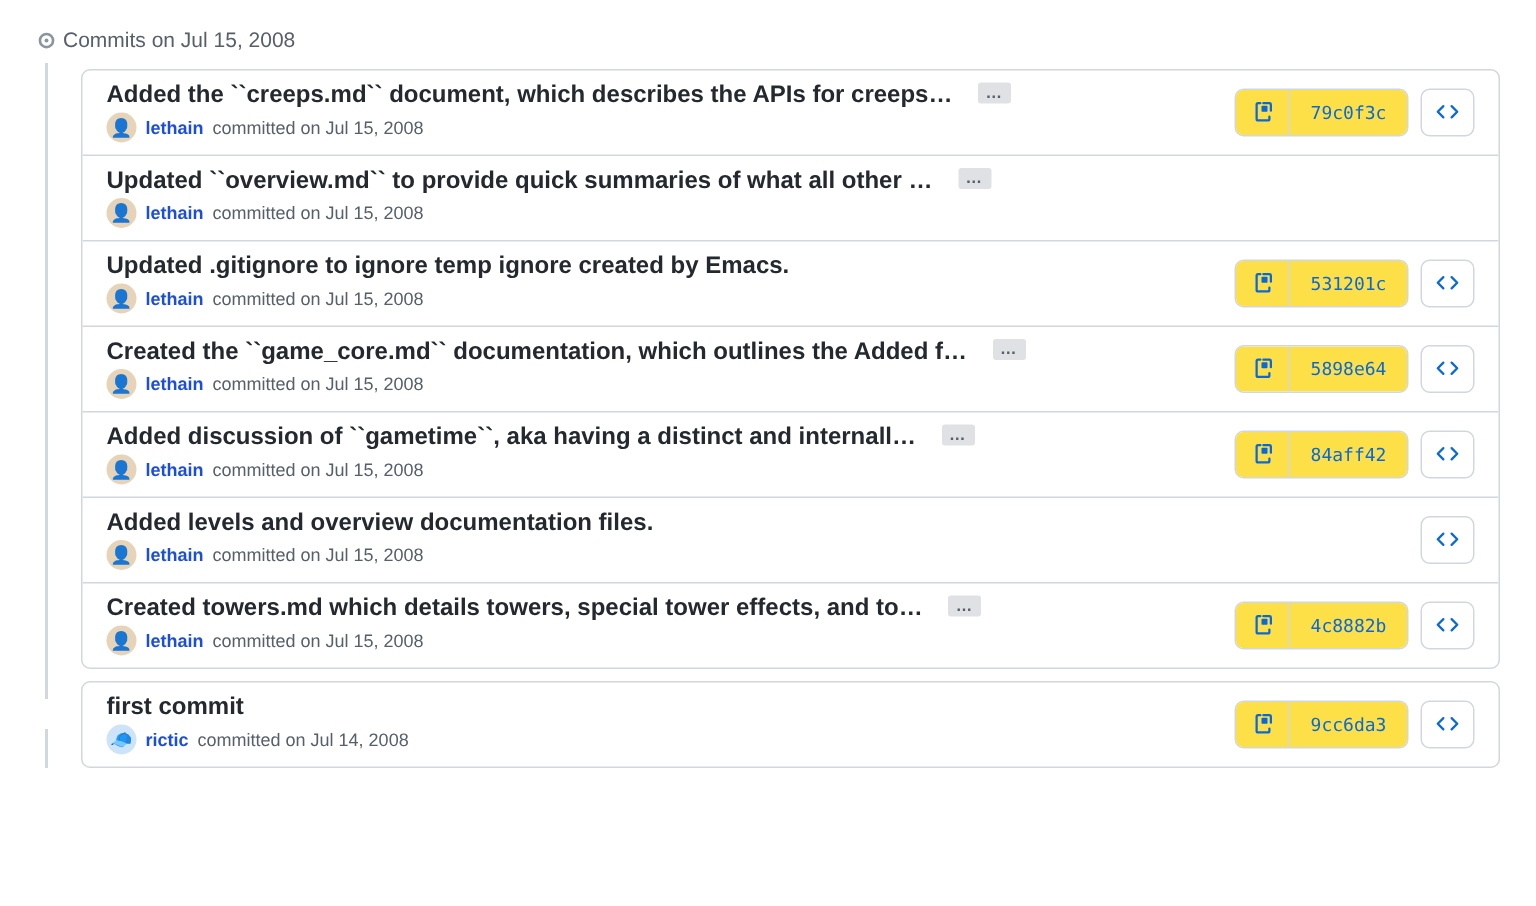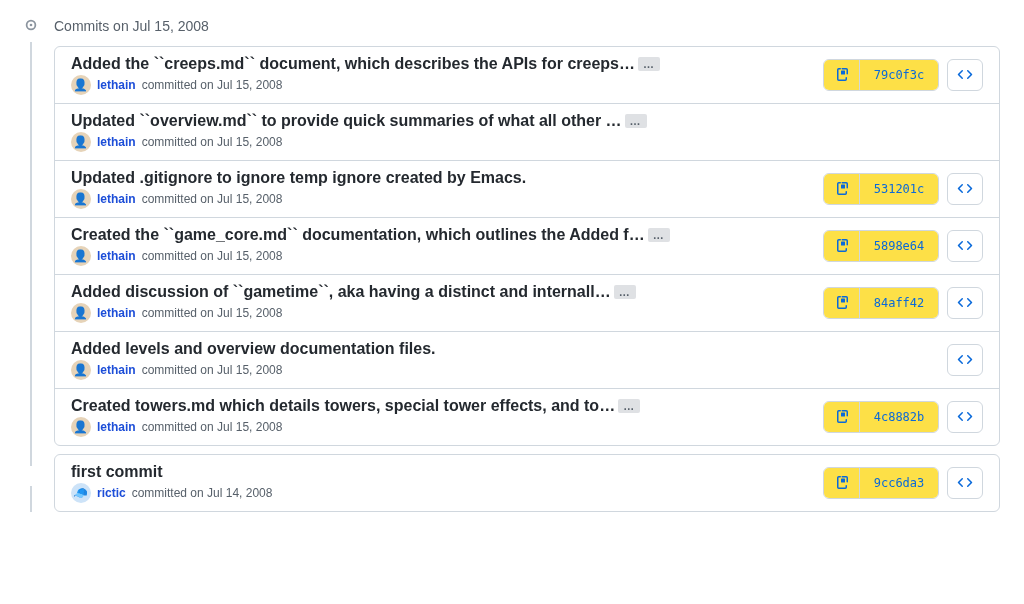--- a/index.html
+++ b/index.html
@@ -9,22 +9,22 @@
     color: #24292f;
     background: #ffffff;
     padding: 10px 24px 20px 24px;
   }
   .timeline-group {
     position: relative;
     margin-bottom: 8px;
   }
   .group-header {
     display: flex;
-    align-items: flex-start;
-    gap: 16px;
+    align-items: flex-end;
+    gap: 4px;
     padding: 8px 0 12px 0;
     position: relative;
   }
   .timeline-dot {
     width: 14px;
     height: 14px;
     display: inline-flex;
     align-items: center;
     justify-content: center;
     flex-shrink: 0;
@@ -59,22 +59,21 @@
     justify-content: space-between;
     align-items: center;
     padding: 8px 16px;
     border-bottom: 1px solid #d0d7de;
     gap: 12px;
   }
   .commit-row:last-child { border-bottom: none; }
   .commit-main { flex: 1; min-width: 0; }
   .commit-title-row {
     display: flex;
-    align-items: center;
-    gap: 3px;
+    gap: 17px;
   }
   .commit-title {
     font-weight: 600;
     font-size: 16px;
     color: #24292f;
     white-space: nowrap;
     overflow: hidden;
     text-overflow: ellipsis;
     cursor: pointer;
   }

